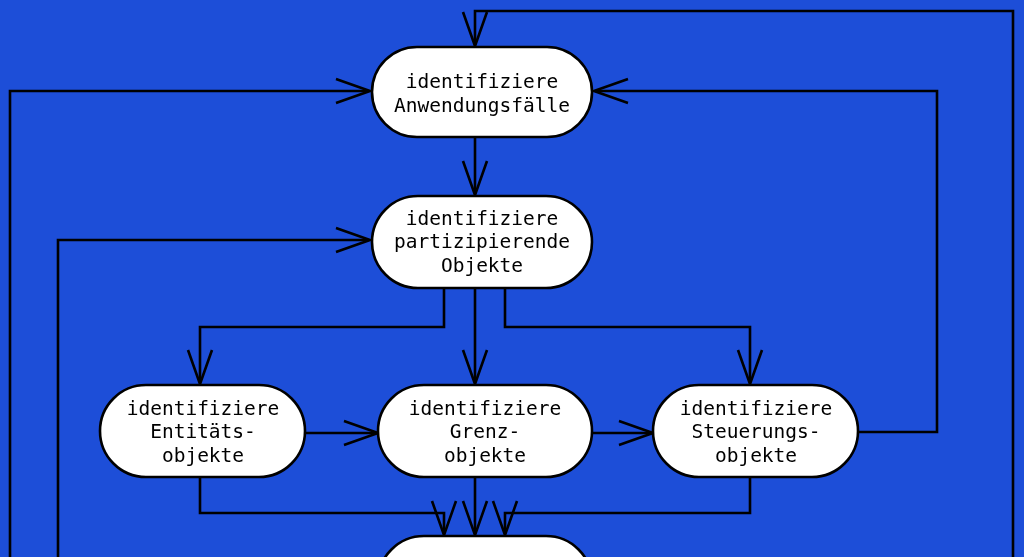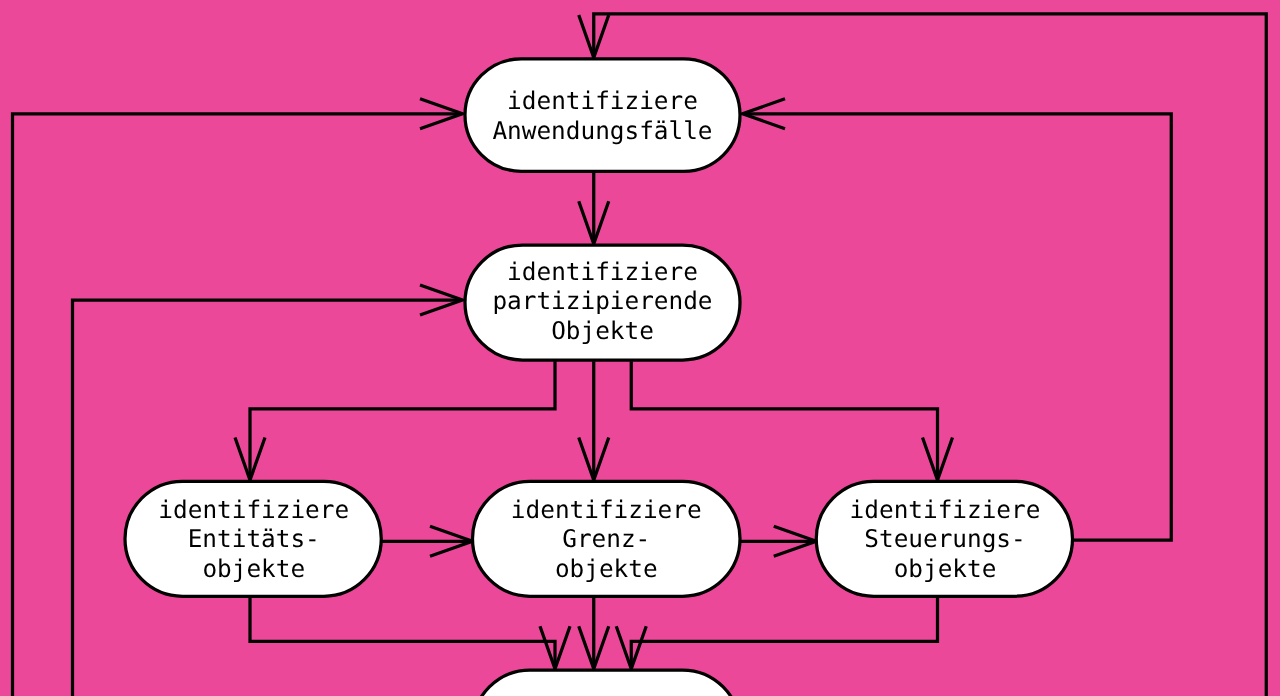--- a/index.html
+++ b/index.html
@@ -4,21 +4,21 @@
 <style>
   html, body {
     margin: 0;
     padding: 0;
     background: #ffffff;
   }
   #canvas {
     position: relative;
     width: 1024px;
     height: 557px;
-    background: #ec4899;
+    background: #1d4ed8;
     overflow: hidden;
     font-family: "DejaVu Sans Mono", "Liberation Mono", monospace;
   }
   svg.diagram {
     position: absolute;
     top: 0;
     left: 0;
     width: 1024px;
     height: 557px;
     display: block;

